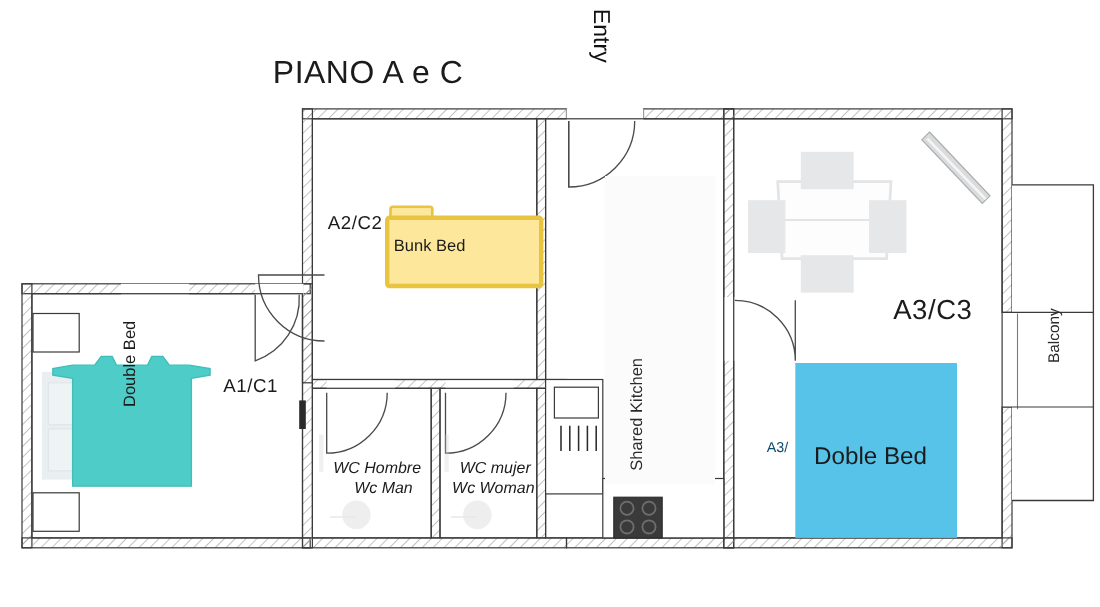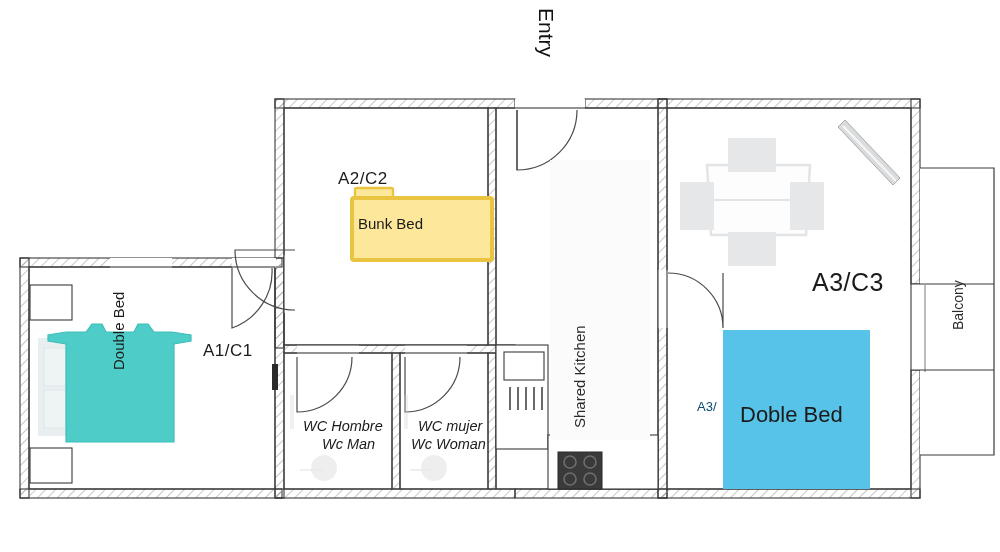--- a/index.html
+++ b/index.html
@@ -175,24 +175,25 @@
       <rect x="723" y="330" width="147" height="159" fill="#57c3e8" stroke="none"></rect>
     </g>
 
     <g stroke="#3a3a3a" stroke-width="1.1" fill="none">
       <line x1="911" y1="284" x2="994" y2="284"></line>
       <line x1="911" y1="370" x2="994" y2="370"></line>
     </g>
 
   </svg>
 
+  <div class="lbl ttl" style="left:248px;top:50px;">PIANO A e C</div>
 
   <div class="lbl entry rot90" style="left:558px;top:8px;transform:rotate(90deg);">Entry</div>
 
-  <div class="lbl roomcode" style="left:298px;top:169px;margin-left:40px;">A2/C2</div>
+  <div class="lbl roomcode" style="left:298px;top:193px;">A2/C2</div>
 
   <div class="lbl bedlbl" style="left:358px;top:215px;">Bunk Bed</div>
 
   <div class="lbl roomcode" style="left:203px;top:341px;">A1/C1</div>
 
   <div class="lbl bedlbl rot90" style="left:110px;top:370px;transform:rotate(-90deg);transform-origin:0 0;">Double Bed</div>
 
   <div class="lbl wclbl" style="left:303px;top:418px;">WC Hombre</div>
   <div class="lbl wclbl" style="left:322px;top:436px;">Wc Man</div>
 

